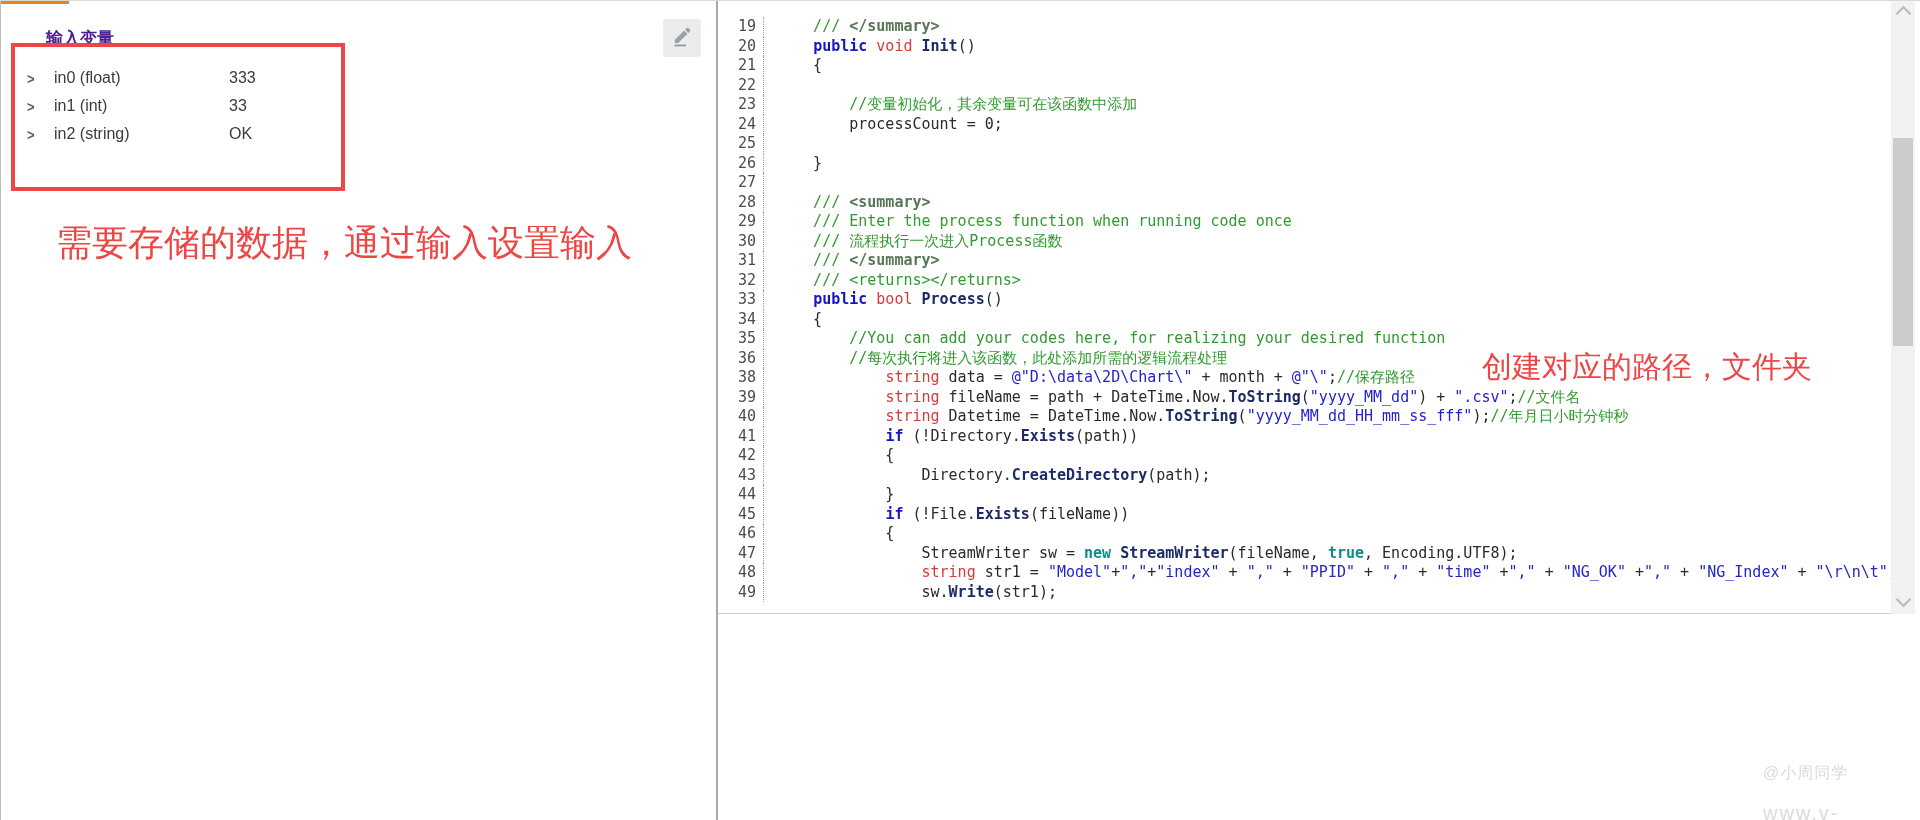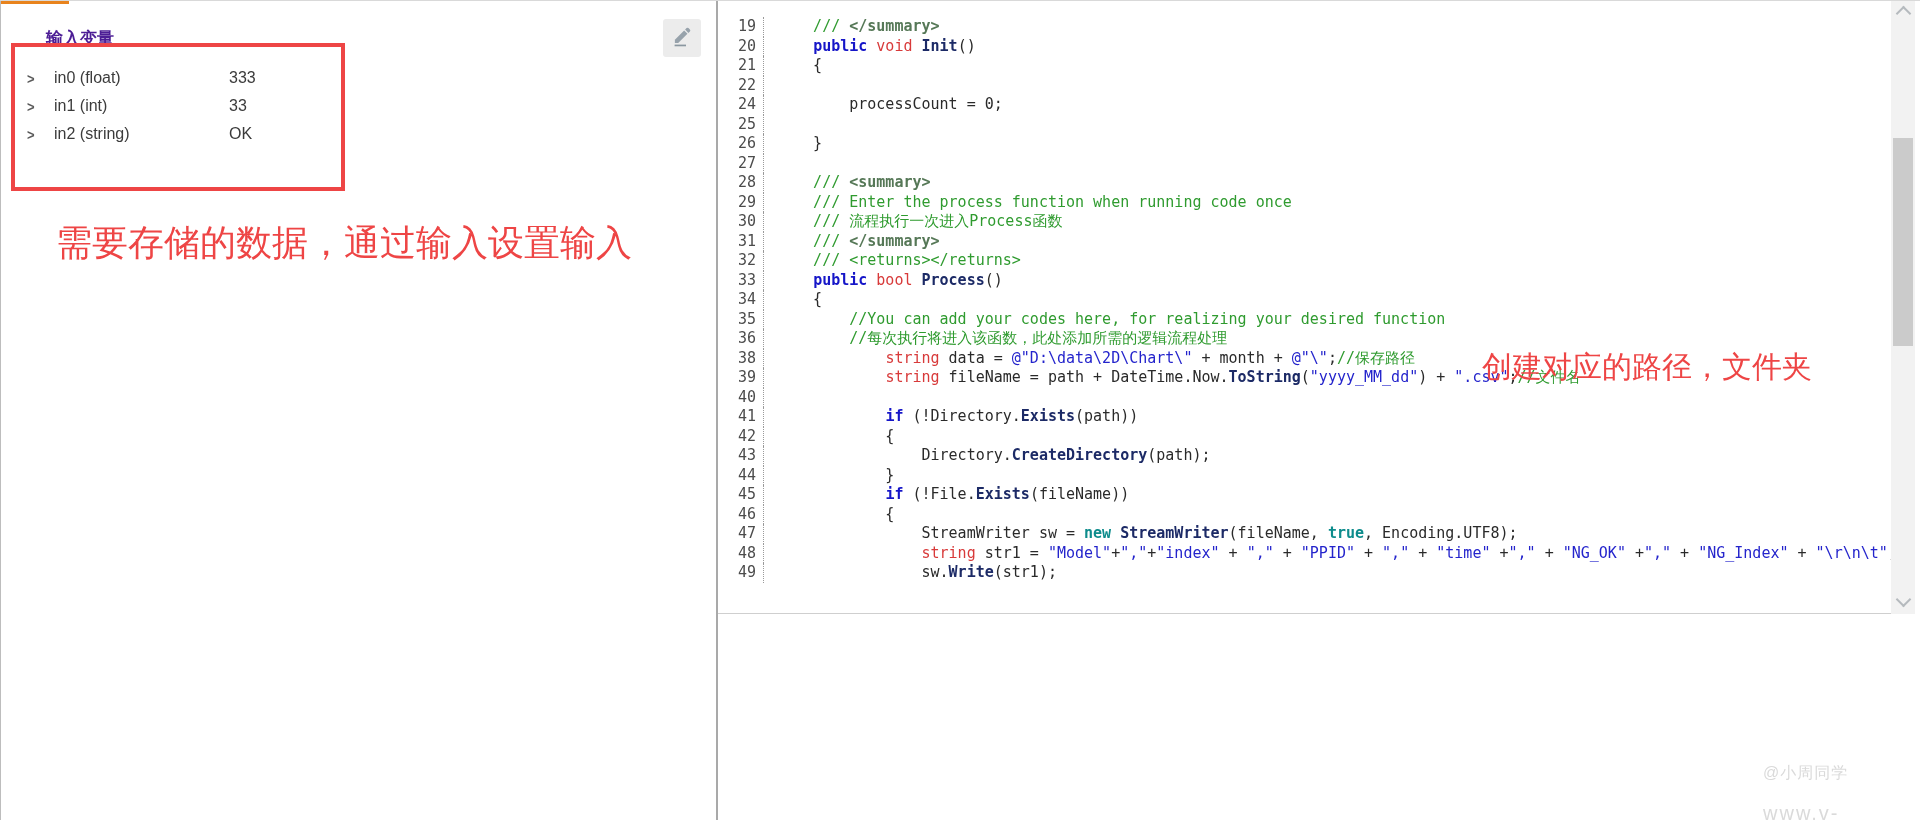--- a/index.html
+++ b/index.html
@@ -90,36 +90,37 @@
     <div class="anno-left">需要存储的数据，通过输入设置输入</div>
   </div>
 
   <div class="divider"></div>
 
   <div class="editor" id="code-lines">
       <div class="code-row"><span class="ln">19</span><span class="lt"><span class="tk-c">    /// </span><span class="tk-x">&lt;/summary&gt;</span></span></div>
       <div class="code-row"><span class="ln">20</span><span class="lt"><span class="tk-p">    </span><span class="tk-k">public</span><span class="tk-p"> </span><span class="tk-t">void</span><span class="tk-p"> </span><span class="tk-m">Init</span><span class="tk-p">()</span></span></div>
       <div class="code-row"><span class="ln">21</span><span class="lt"><span class="tk-p">    {</span></span></div>
       <div class="code-row"><span class="ln">22</span></div>
+      <div class="code-row"><span class="ln">23</span><span class="lt"><span class="tk-c">        //变量初始化，其余变量可在该函数中添加</span></span></div>
       <div class="code-row"><span class="ln">24</span><span class="lt"><span class="tk-p">        processCount = 0;</span></span></div>
       <div class="code-row"><span class="ln">25</span><span class="lt"></span></div>
       <div class="code-row"><span class="ln">26</span><span class="lt"><span class="tk-p">    }</span></span></div>
       <div class="code-row"><span class="ln">27</span><span class="lt"></span></div>
       <div class="code-row"><span class="ln">28</span><span class="lt"><span class="tk-c">    /// </span><span class="tk-x">&lt;summary&gt;</span></span></div>
       <div class="code-row"><span class="ln">29</span><span class="lt"><span class="tk-c">    /// Enter the process function when running code once</span></span></div>
       <div class="code-row"><span class="ln">30</span><span class="lt"><span class="tk-c">    /// 流程执行一次进入Process函数</span></span></div>
       <div class="code-row"><span class="ln">31</span><span class="lt"><span class="tk-c">    /// </span><span class="tk-x">&lt;/summary&gt;</span></span></div>
       <div class="code-row"><span class="ln">32</span><span class="lt"><span class="tk-c">    /// &lt;returns&gt;&lt;/returns&gt;</span></span></div>
       <div class="code-row"><span class="ln">33</span><span class="lt"><span class="tk-p">    </span><span class="tk-k">public</span><span class="tk-p"> </span><span class="tk-t">bool</span><span class="tk-p"> </span><span class="tk-m">Process</span><span class="tk-p">()</span></span></div>
       <div class="code-row"><span class="ln">34</span><span class="lt"><span class="tk-p">    {</span></span></div>
       <div class="code-row"><span class="ln">35</span><span class="lt"><span class="tk-c">        //You can add your codes here, for realizing your desired function</span></span></div>
       <div class="code-row"><span class="ln">36</span><span class="lt"><span class="tk-c">        //每次执行将进入该函数，此处添加所需的逻辑流程处理</span></span></div>
       <div class="code-row"><span class="ln">38</span><span class="lt"><span class="tk-p">            </span><span class="tk-t">string</span><span class="tk-p"> data = </span><span class="tk-s">@"D:\data\2D\Chart\"</span><span class="tk-p"> + month + </span><span class="tk-s">@"\"</span><span class="tk-p">;</span><span class="tk-c">//保存路径</span></span></div>
       <div class="code-row"><span class="ln">39</span><span class="lt"><span class="tk-p">            </span><span class="tk-t">string</span><span class="tk-p"> fileName = path + DateTime.Now.</span><span class="tk-m">ToString</span><span class="tk-p">(</span><span class="tk-s">"yyyy_MM_dd"</span><span class="tk-p">) + </span><span class="tk-s">".csv"</span><span class="tk-p">;</span><span class="tk-c">//文件名</span></span></div>
-      <div class="code-row"><span class="ln">40</span></div>
+      <div class="code-row"><span class="ln">40</span><span class="lt"><span class="tk-p">            </span><span class="tk-t">string</span><span class="tk-p"> Datetime = DateTime.Now.</span><span class="tk-m">ToString</span><span class="tk-p">(</span><span class="tk-s">"yyyy_MM_dd_HH_mm_ss_fff"</span><span class="tk-p">);</span><span class="tk-c">//年月日小时分钟秒</span></span></div>
       <div class="code-row"><span class="ln">41</span><span class="lt"><span class="tk-p">            </span><span class="tk-k">if</span><span class="tk-p"> (!Directory.</span><span class="tk-m">Exists</span><span class="tk-p">(path))</span></span></div>
       <div class="code-row"><span class="ln">42</span><span class="lt"><span class="tk-p">            {</span></span></div>
       <div class="code-row"><span class="ln">43</span><span class="lt"><span class="tk-p">                Directory.</span><span class="tk-m">CreateDirectory</span><span class="tk-p">(path);</span></span></div>
       <div class="code-row"><span class="ln">44</span><span class="lt"><span class="tk-p">            }</span></span></div>
       <div class="code-row"><span class="ln">45</span><span class="lt"><span class="tk-p">            </span><span class="tk-k">if</span><span class="tk-p"> (!File.</span><span class="tk-m">Exists</span><span class="tk-p">(fileName))</span></span></div>
       <div class="code-row"><span class="ln">46</span><span class="lt"><span class="tk-p">            {</span></span></div>
       <div class="code-row"><span class="ln">47</span><span class="lt"><span class="tk-p">                StreamWriter sw = </span><span class="tk-n">new</span><span class="tk-p"> </span><span class="tk-m">StreamWriter</span><span class="tk-p">(fileName, </span><span class="tk-n">true</span><span class="tk-p">, Encoding.UTF8);</span></span></div>
       <div class="code-row"><span class="ln">48</span><span class="lt"><span class="tk-p">                </span><span class="tk-t">string</span><span class="tk-p"> str1 = </span><span class="tk-s">"Model"</span><span class="tk-p">+</span><span class="tk-s">","</span><span class="tk-p">+</span><span class="tk-s">"index"</span><span class="tk-p"> + </span><span class="tk-s">","</span><span class="tk-p"> + </span><span class="tk-s">"PPID"</span><span class="tk-p"> + </span><span class="tk-s">","</span><span class="tk-p"> + </span><span class="tk-s">"time"</span><span class="tk-p"> +</span><span class="tk-s">","</span><span class="tk-p"> + </span><span class="tk-s">"NG_OK"</span><span class="tk-p"> +</span><span class="tk-s">","</span><span class="tk-p"> + </span><span class="tk-s">"NG_Index"</span><span class="tk-p"> + </span><span class="tk-s">"\r\n\t"</span><span class="tk-p">;</span></span></div>
       <div class="code-row"><span class="ln">49</span><span class="lt"><span class="tk-p">                sw.</span><span class="tk-m">Write</span><span class="tk-p">(str1);</span></span></div>
     </div>

